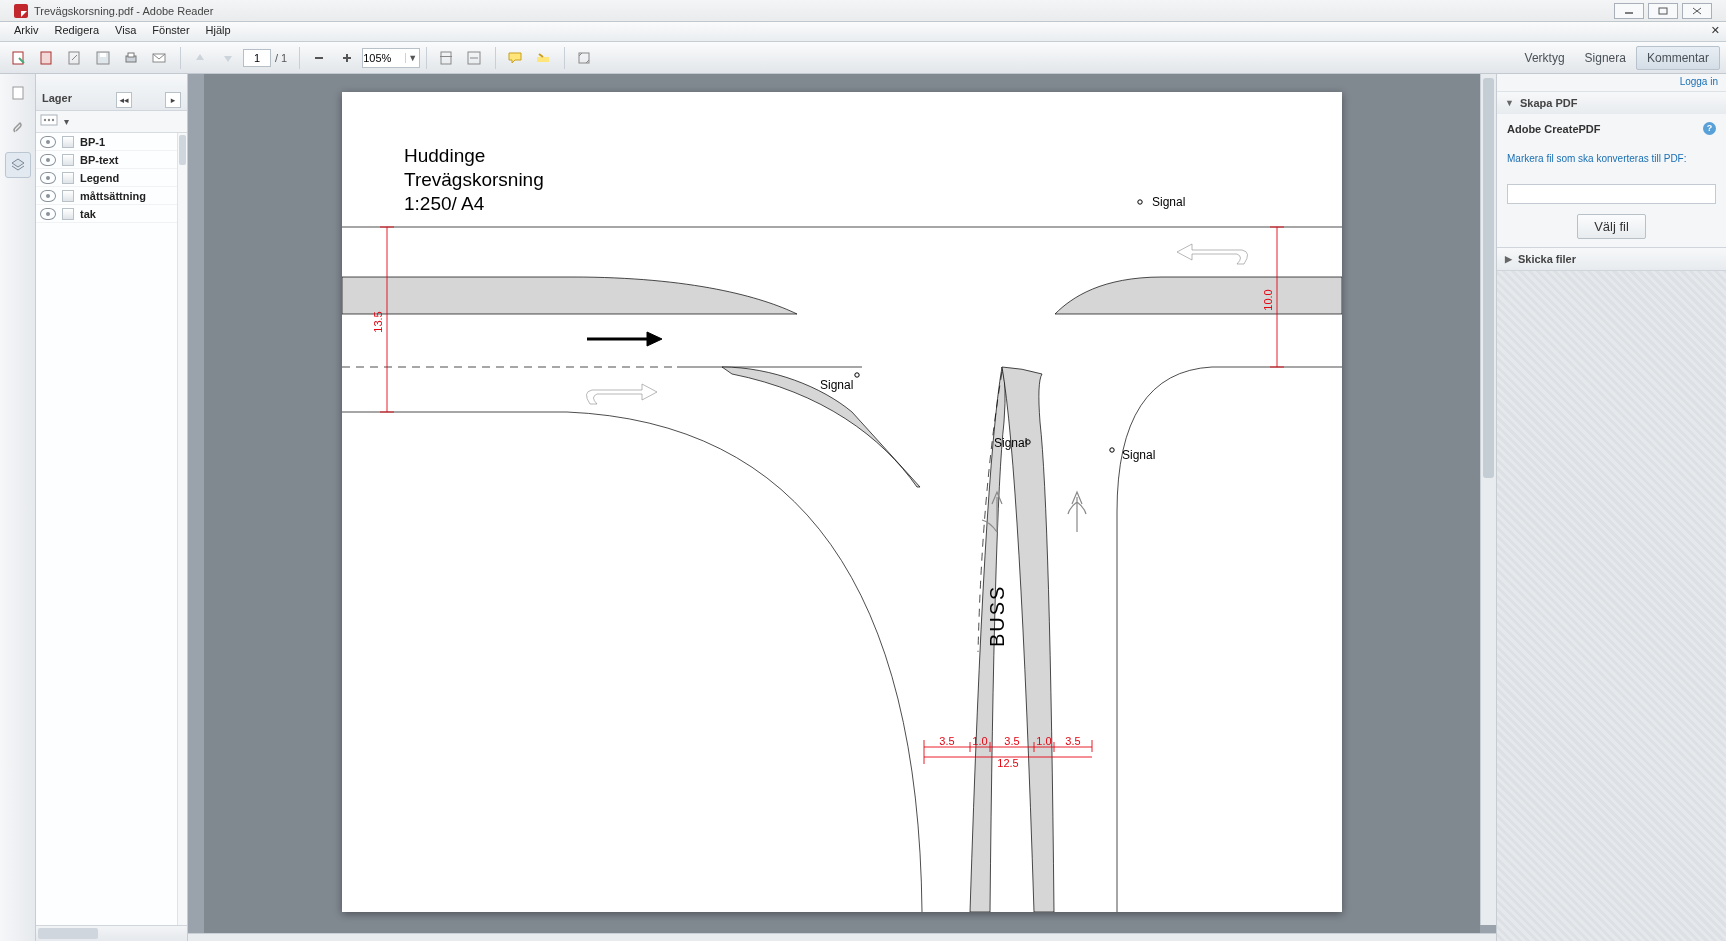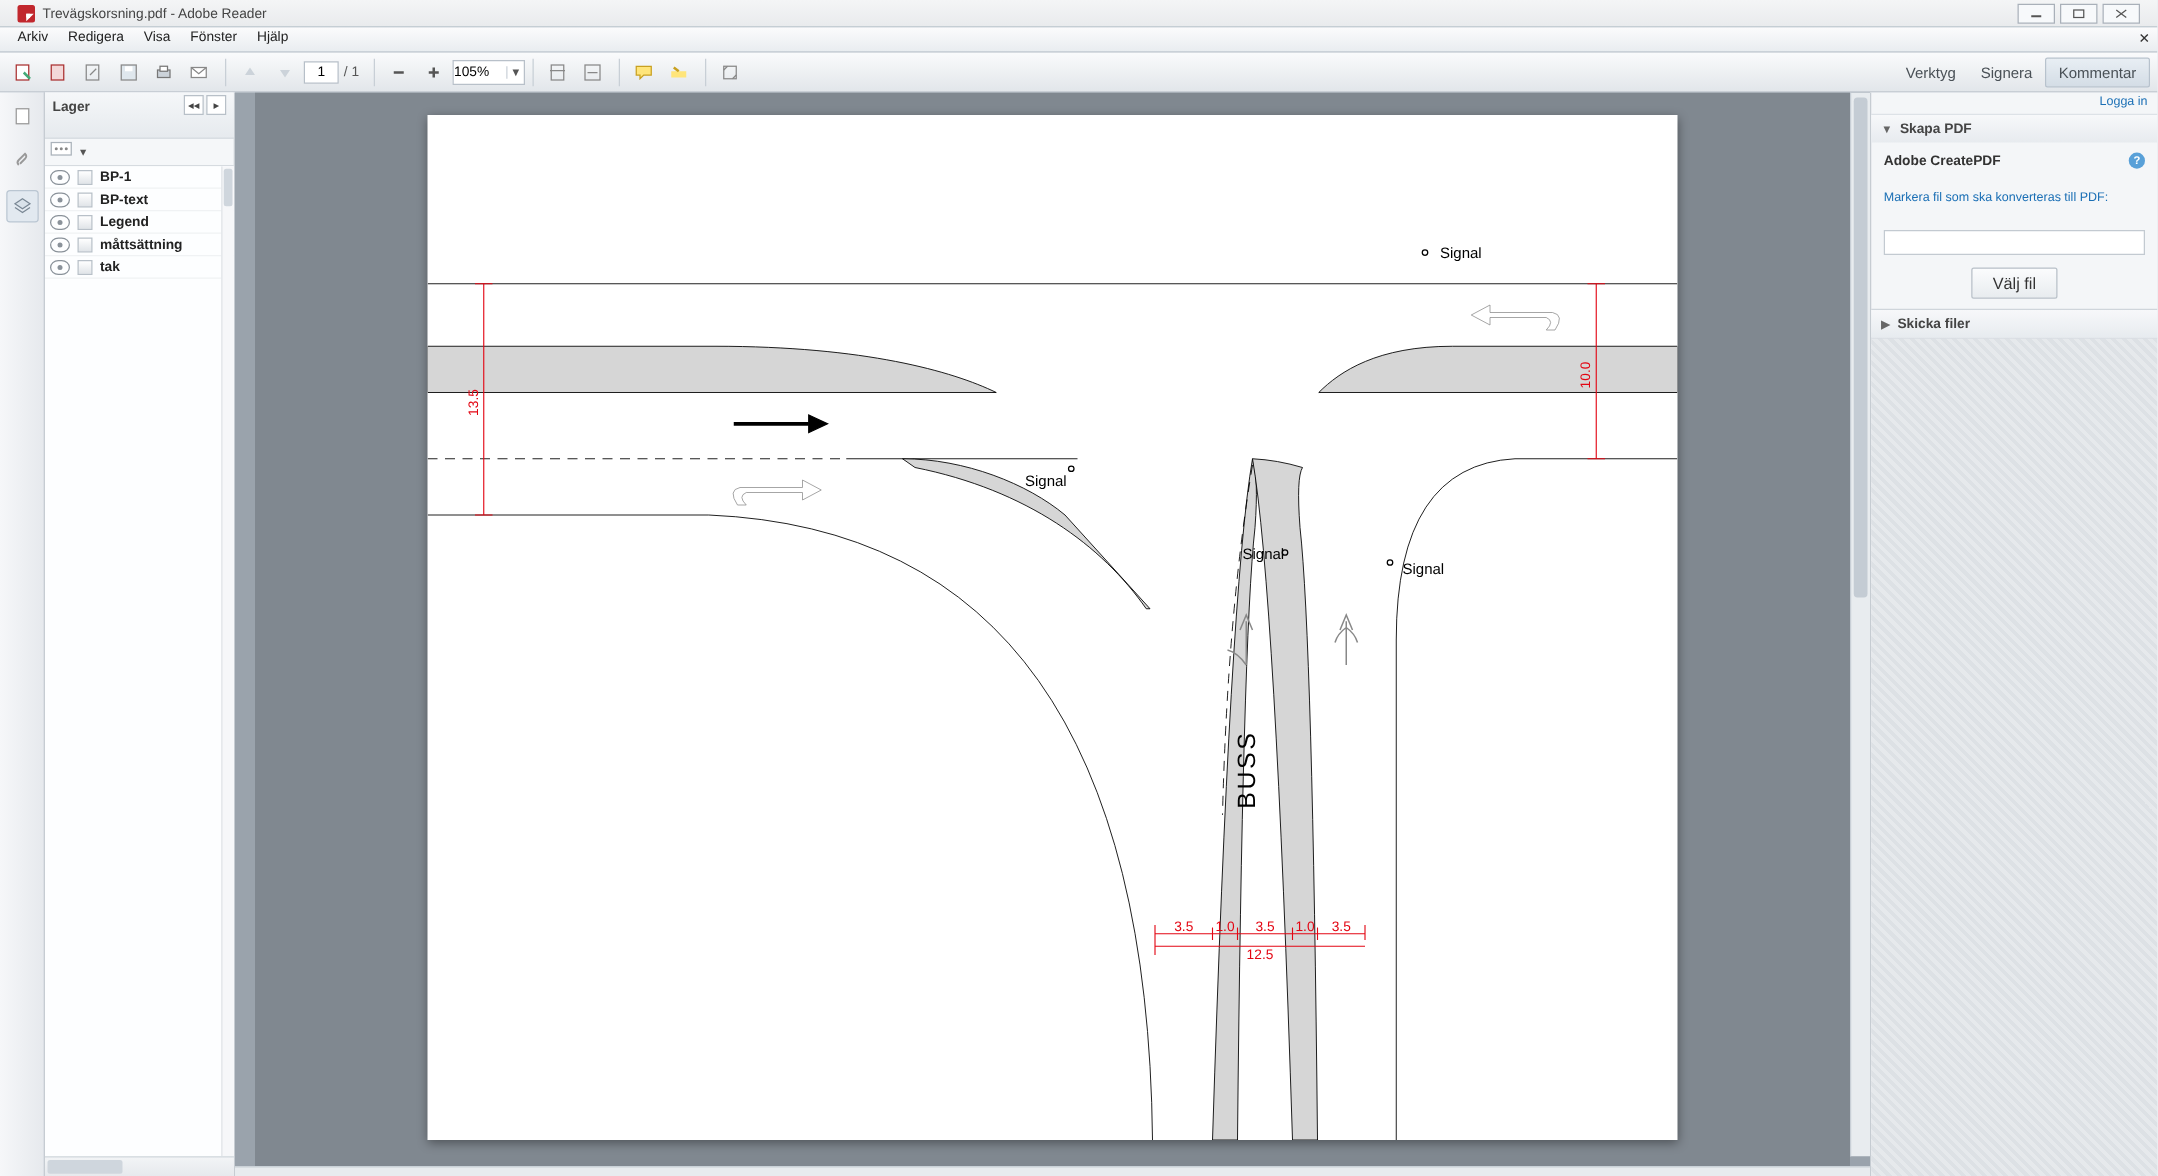--- a/index.html
+++ b/index.html
@@ -35,21 +35,21 @@
 
 .main { display: flex; height: calc(941px - 22px - 20px - 32px); }
 
 
 .leftstrip { width: 36px; background: linear-gradient(to right,#f6f7f9,#e6e9ed); border-right: 1px solid #c6ccd2; display: flex; flex-direction: column; align-items: center; padding-top: 6px; gap: 10px; }
 .leftstrip .lsbtn { width: 26px; height: 26px; display: flex; align-items: center; justify-content: center; border-radius: 3px; cursor: default; color: #666; }
 .leftstrip .lsbtn.sel { background: #e2e9f0; border: 1px solid #bac6d2; }
 
 
 .layers { width: 152px; background: #f5f7f9; border-right: 1px solid #c6ccd2; display: flex; flex-direction: column; }
-.layers-head { height: 24px; background: linear-gradient(#f5f7f9,#e6eaee); border-bottom: 1px solid #d0d6dc; display: flex; align-items: flex-end; padding: 18px 6px; }
+.layers-head { height: 24px; background: linear-gradient(#f5f7f9,#e6eaee); border-bottom: 1px solid #d0d6dc; display: flex; align-items: flex-start; padding: 18px 6px; gap: 31px; }
 .layers-head .lt { flex: 1; font-weight: bold; color: #444; font-size: 11px; }
 .smbtn { width: 16px; height: 16px; border: 1px solid #b8c0c8; display: flex; align-items: center; justify-content: center; background: #fff; margin-left: 2px; font-size: 9px; color: #444; cursor: default; }
 .layers-tools { height: 22px; border-bottom: 1px solid #d6dbe0; display: flex; align-items: center; padding: 0 4px; gap: 6px; }
 .layers-tools .opt { font-size: 10px; color: #555; }
 .layerlist { flex: 1; overflow: auto; background: #fdfeff; position: relative; }
 .layerrow { display: flex; align-items: center; height: 18px; padding-left: 4px; border-bottom: 1px solid #f0f2f4; }
 .eye { width: 16px; height: 12px; border: 1px solid #8a929a; border-radius: 50%/60%; position: relative; margin-right: 6px; }
 .eye::after { content: ""; position: absolute; width: 4px; height: 4px; border-radius: 50%; background: #8a929a; left: 5px; top: 3px; }
 .layicon { width: 12px; height: 12px; background: linear-gradient(#fff,#e0e4e8); border: 1px solid #b8c0c8; margin-right: 6px; }
 .layname { font-size: 11px; color: #222; font-weight: bold; }
@@ -291,20 +291,25 @@
         </div>
     </div>
     <div class="layers-bottom">
         <div class="hthumb"></div>
       </div>
   </div>
 
   <div class="docwrap">
     <div class="docpad">
       <div class="page">
+        <div class="ptitle">
+          <div>Huddinge</div>
+          <div>Trevägskorsning</div>
+          <div>1:250/ A4</div>
+        </div>
         <svg viewBox="0 0 1000 820">
 
           <line x1="0" y1="135" x2="1000" y2="135" stroke="#000" stroke-width="0.7"></line>
 
           <path d="M0 185 L230 185 C350 185 420 205 455 222 L0 222 Z" fill="#d6d6d6" stroke="#000" stroke-width="0.7"></path>
 
           <path d="M1000 185 L820 185 C760 185 730 205 713 222 L1000 222 Z" fill="#d6d6d6" stroke="#000" stroke-width="0.7"></path>
 
           <line x1="0" y1="275" x2="335" y2="275" stroke="#000" stroke-width="0.7" stroke-dasharray="8 6"></line>
           <line x1="335" y1="275" x2="520" y2="275" stroke="#000" stroke-width="0.7"></line>

